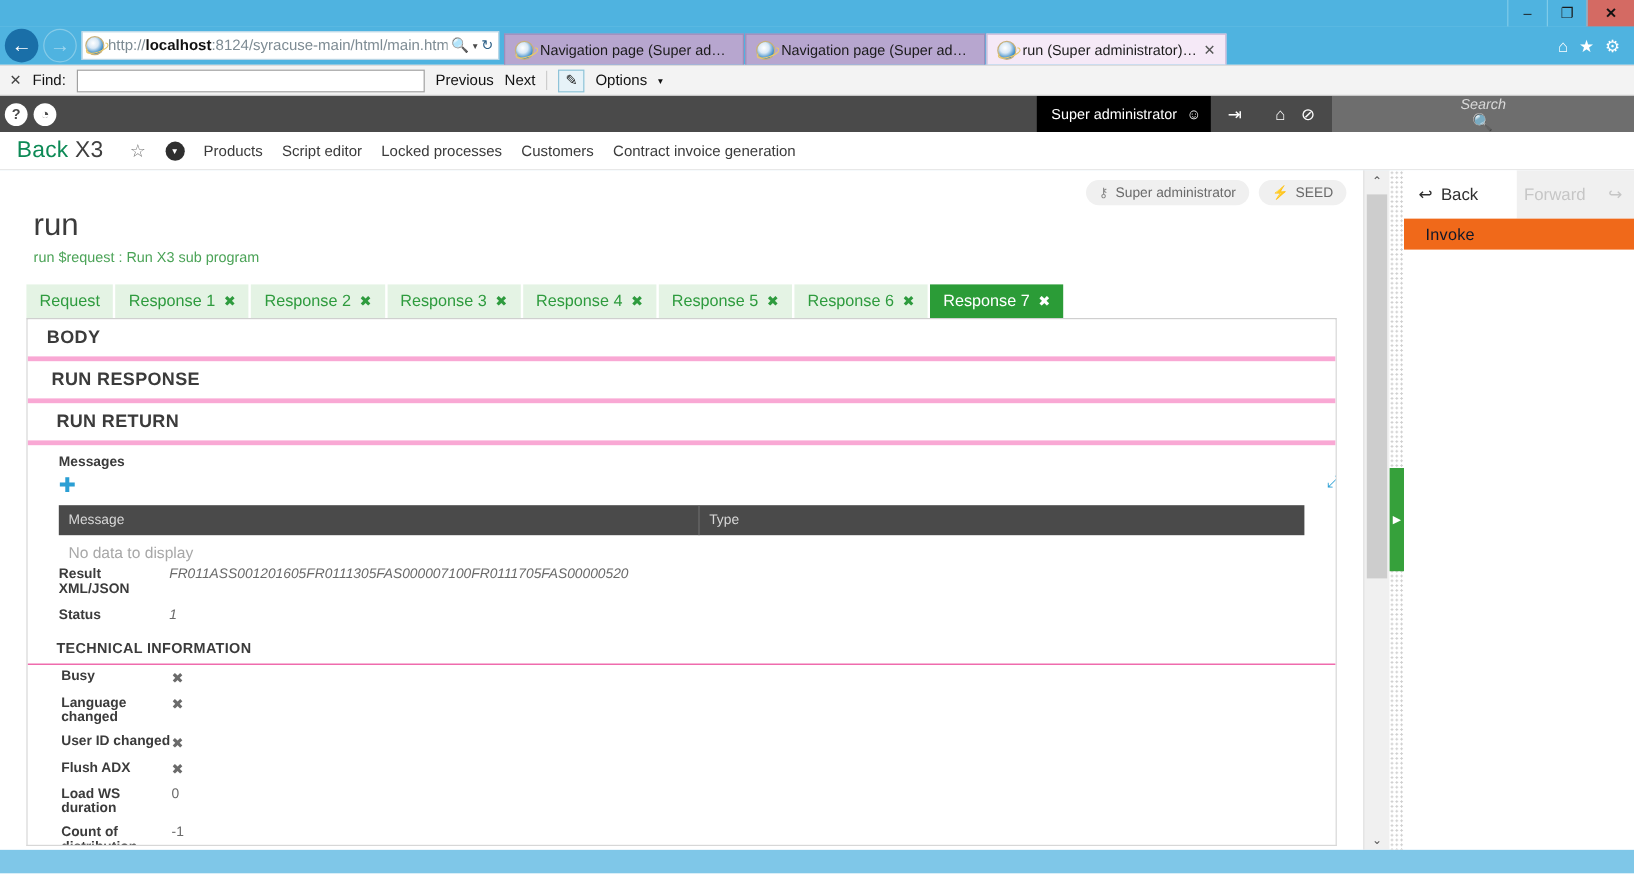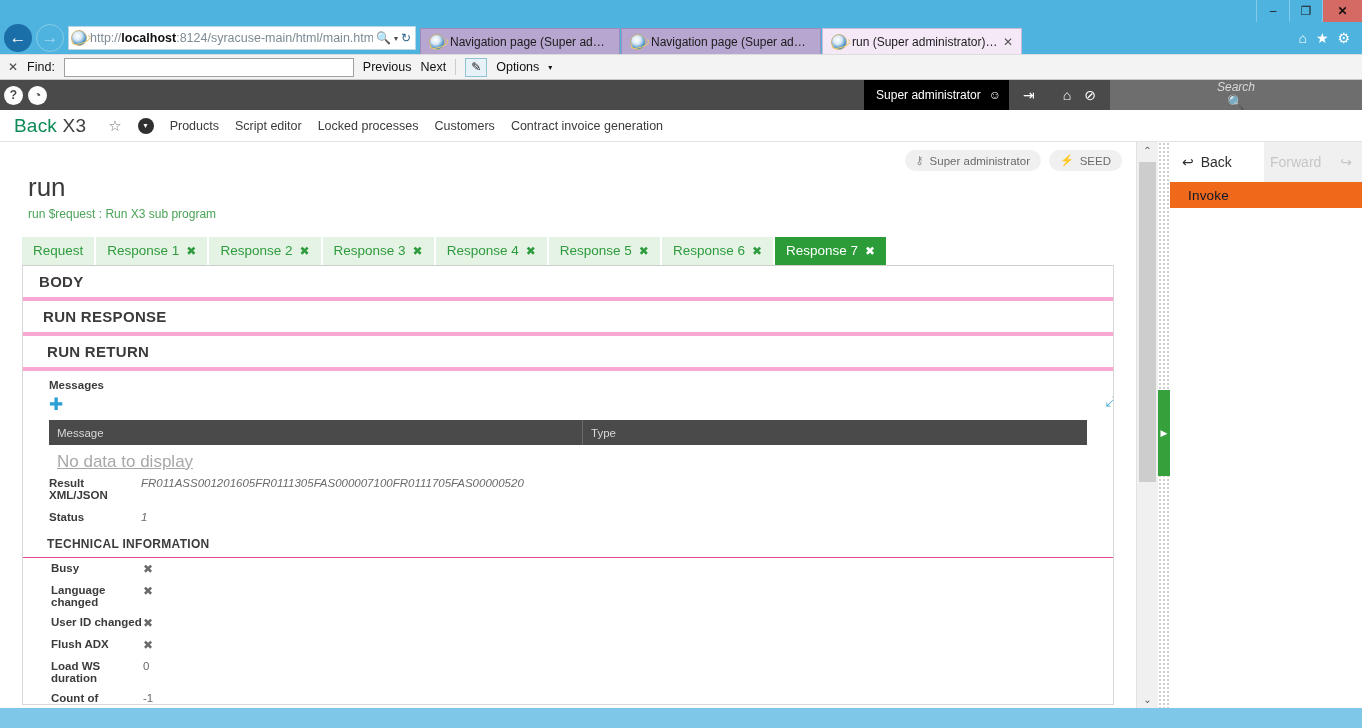--- a/index.html
+++ b/index.html
@@ -164,21 +164,21 @@
   .expand-ico {
     position:absolute; right:-4px; top:22px; color:#2b9fd4; font-size:14px;
     transform: scaleX(-1);
   }
 
   .grid { margin:6px 26px 0 26px; }
   .grid-head { background:#4a4a4a; color:#d7d7d7; display:flex; font-size:11.5px; height:25px; }
   .grid-head .gh { display:flex; align-items:center; padding:0 8px; }
   .gh.c1 { width:534px; border-right:1px solid #6a6a6a; }
   .gh.c2 { flex:1; }
-  .grid-empty { color:#a8a8a8; font-size:17px; padding:7px 0 0 8px;text-decoration:underline; }
+  .grid-empty { color:#a8a8a8; font-size:13px; padding:7px 0 0 8px; }
 
   .kv { display:flex; font-size:11.5px; padding:5px 0 5px 0; }
   .kv .k { width:118px; padding-left:26px; font-weight:bold; color:#3b3b3b; }
   .kv .v { color:#6a6a6a;font-style:italic; }
 
   .tech-head {
     font-size:12px; font-weight:bold; color:#3b3b3b; letter-spacing:.3px;
     padding:9px 0 6px 24px; border-bottom:1px solid #ec4899;
   }
   .tech-row { display:flex; font-size:11.5px; padding:4px 0; }

